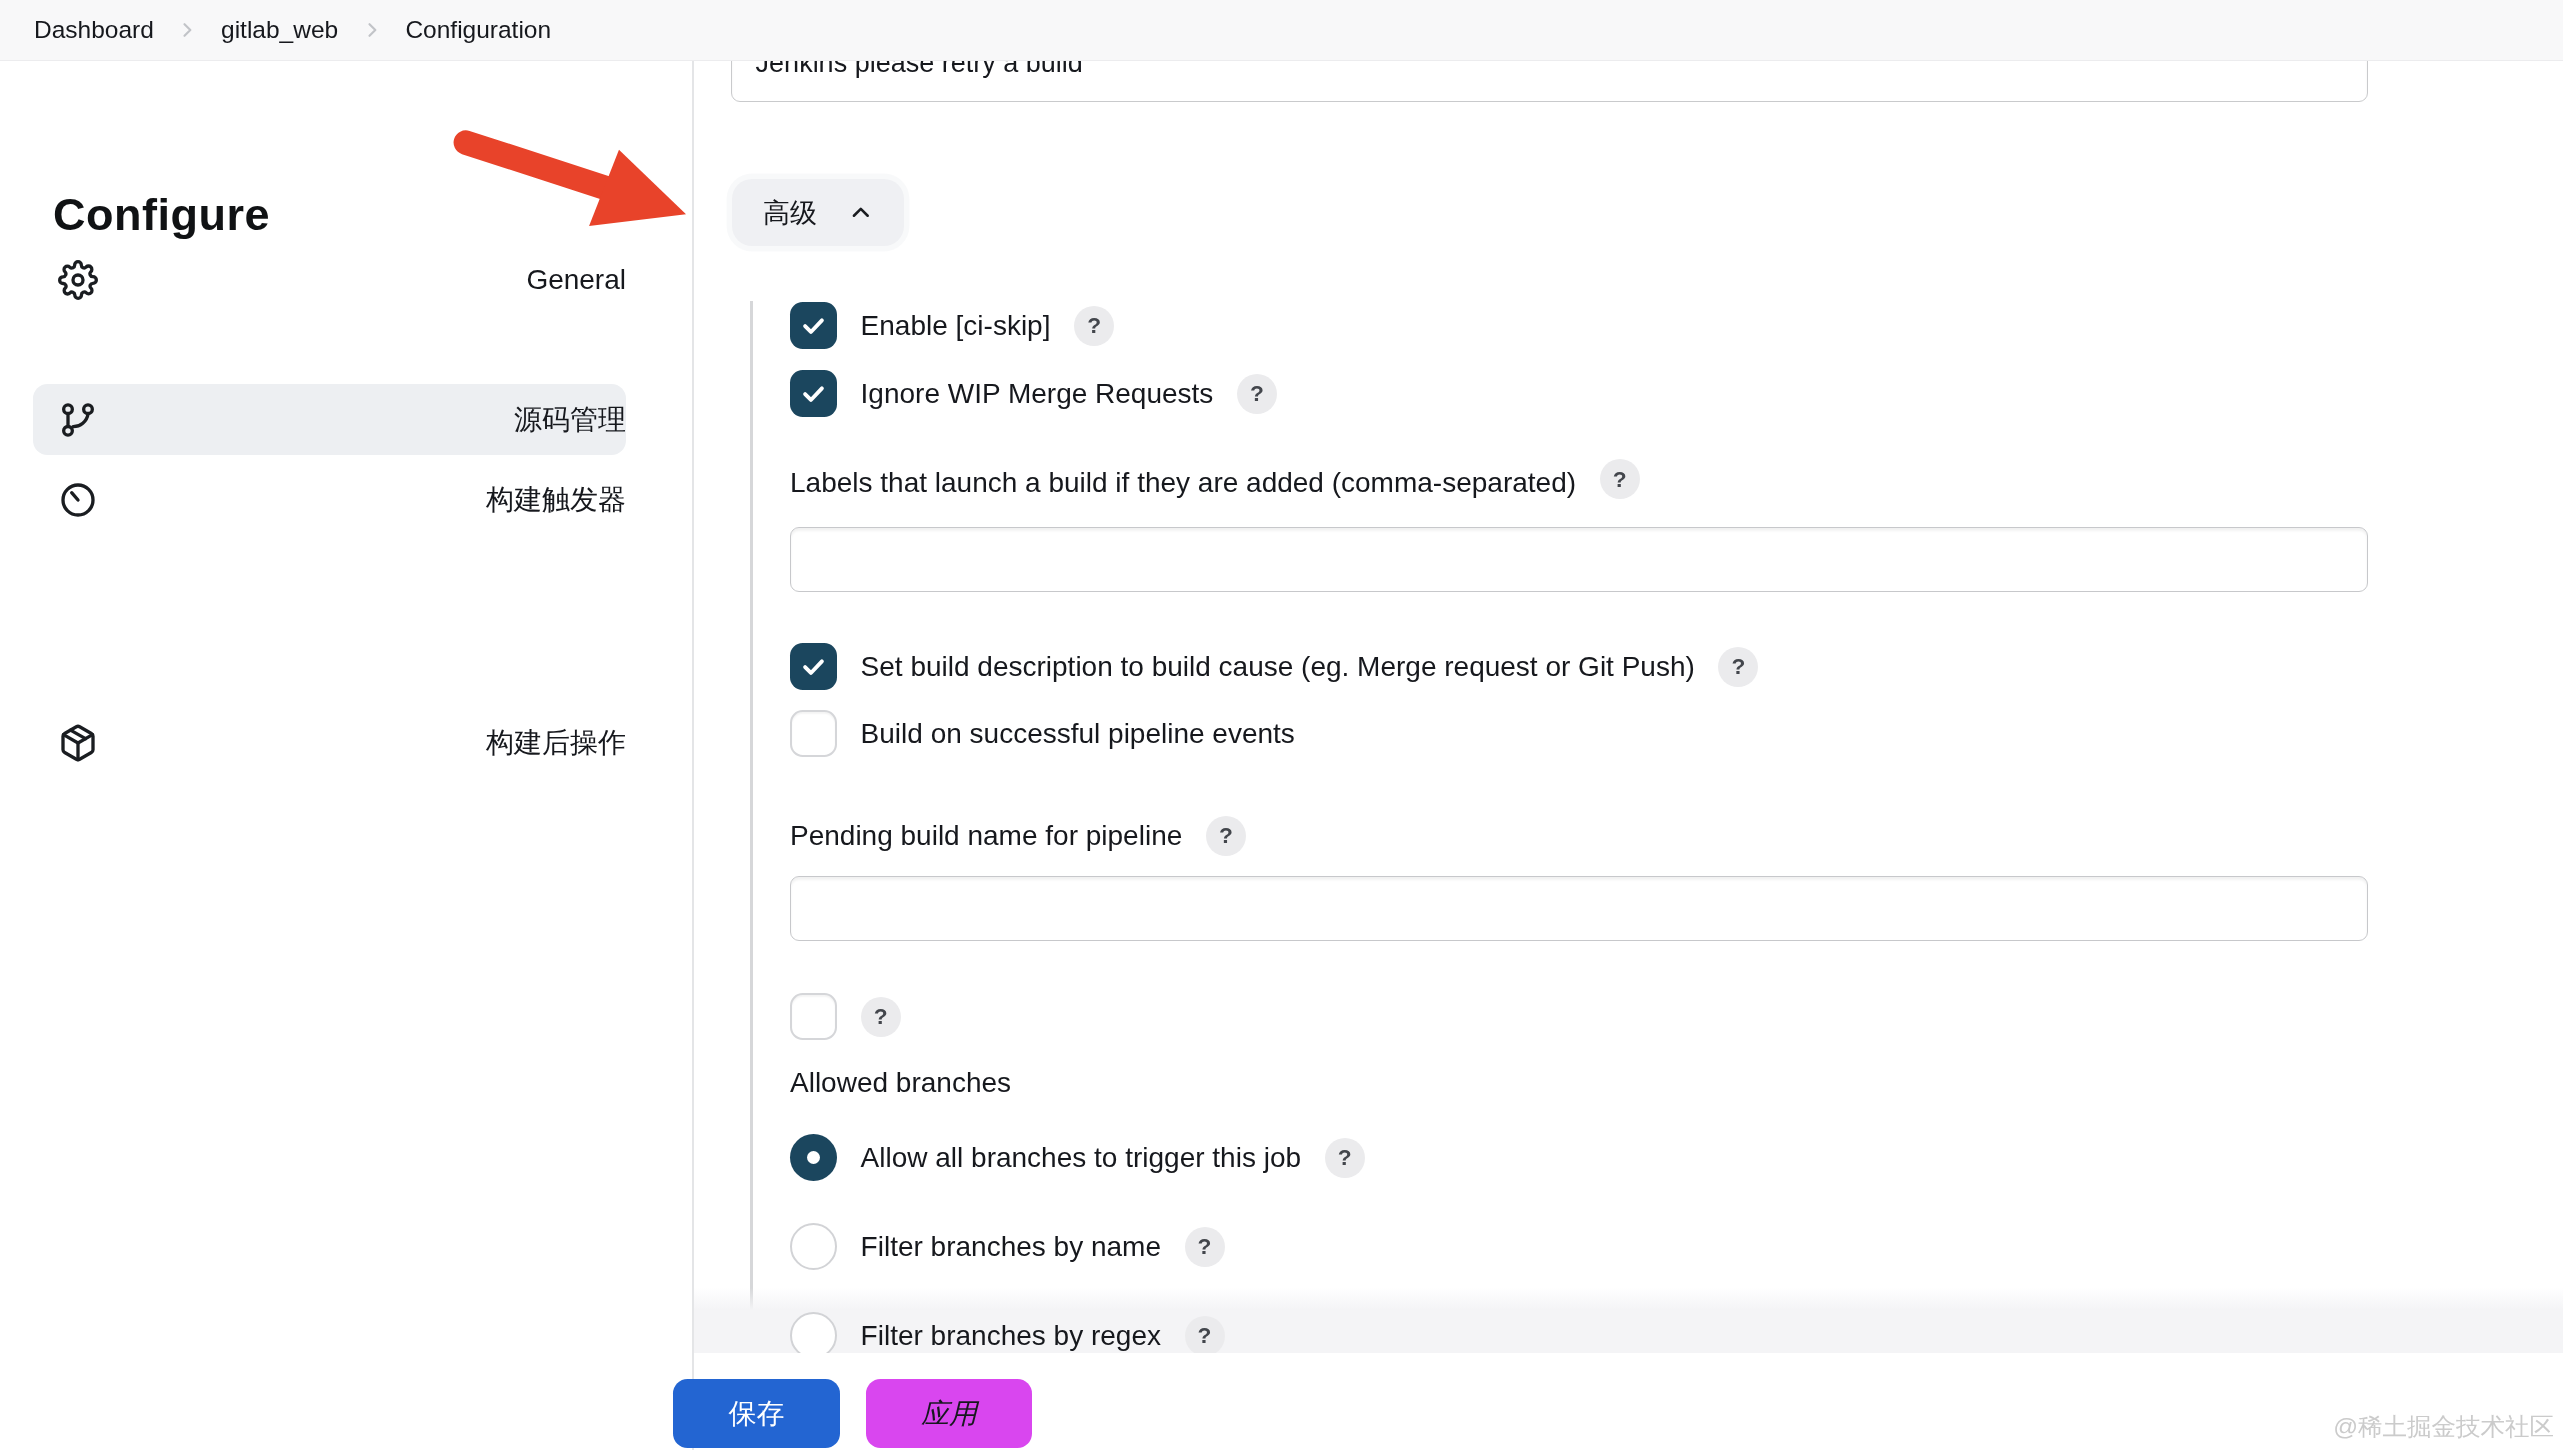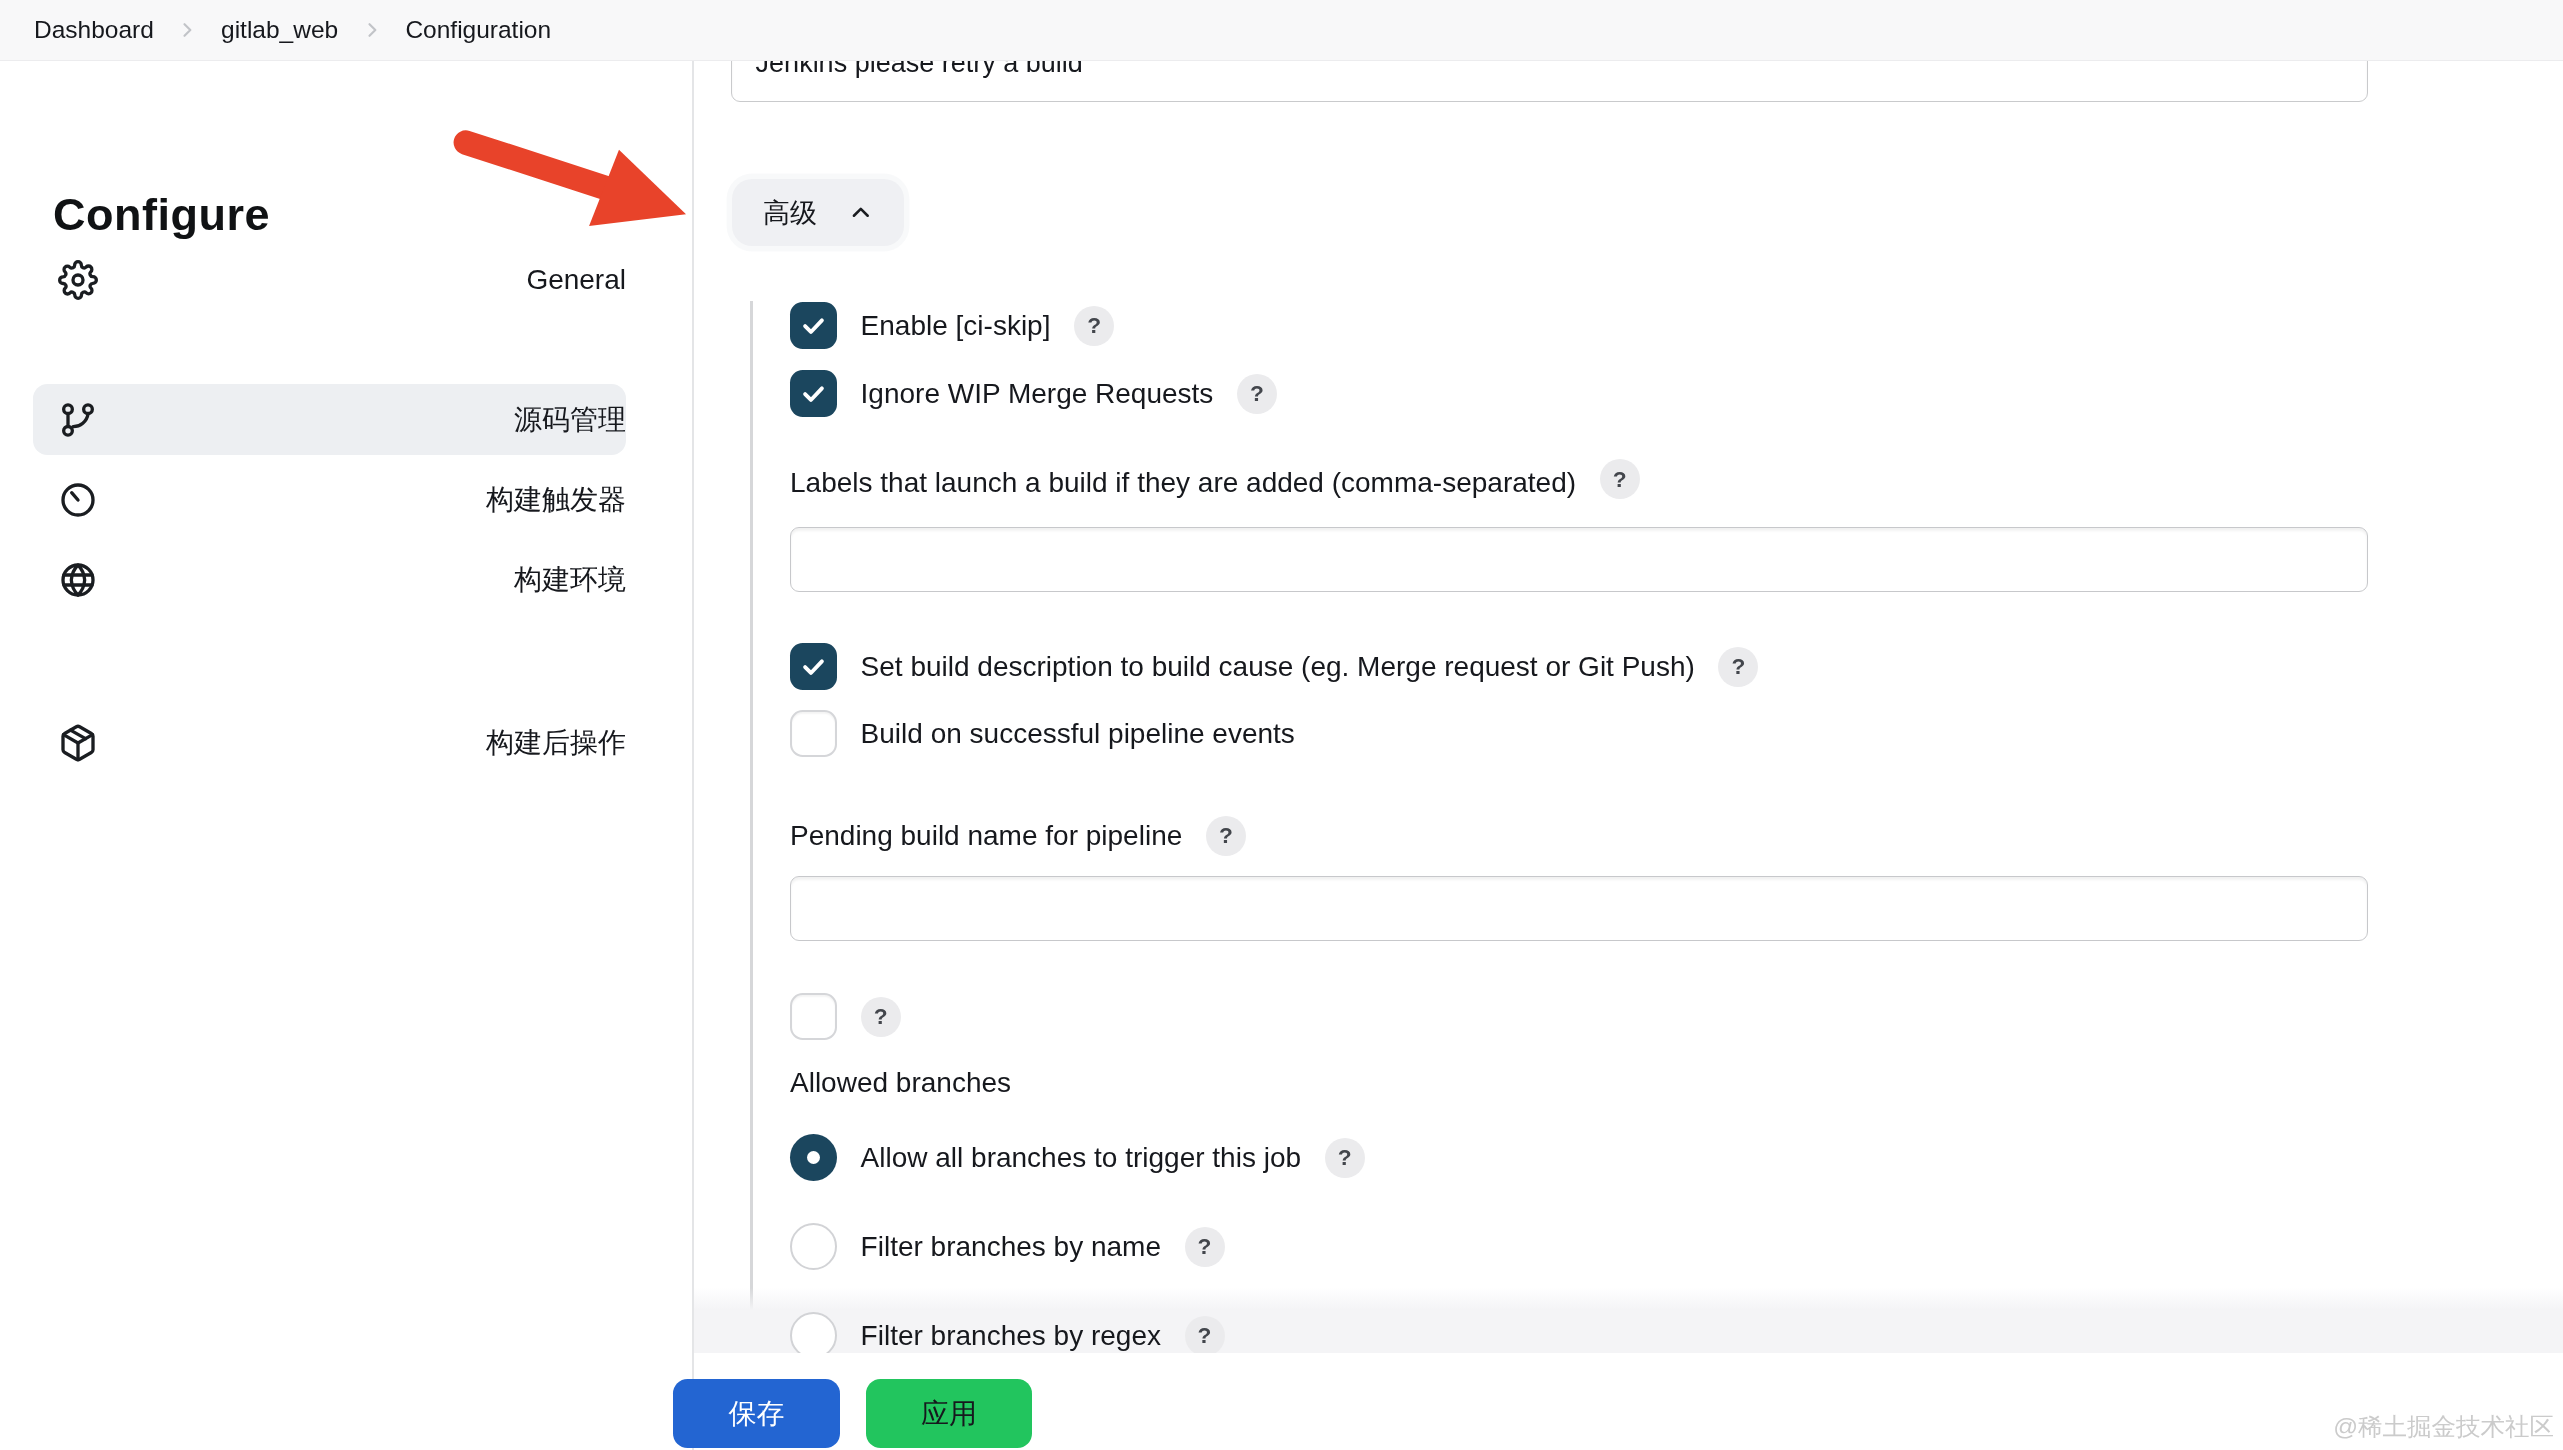--- a/index.html
+++ b/index.html
@@ -66,21 +66,21 @@
               font-family:"Liberation Sans","DejaVu Sans",sans-serif;color:#16181d;outline:none;}
 
   
   .footer-band{position:absolute;left:694px;top:1288px;width:1869px;height:65px;z-index:1;
                background:linear-gradient(to bottom,rgba(244,244,246,0) 0%,#f4f4f6 34%,#f4f4f6 100%);}
   .footer-white{position:absolute;left:694px;top:1353px;width:1869px;height:97px;background:#ffffff;z-index:3;}
   .btn{position:absolute;top:1379px;height:69px;border-radius:14.5px;display:flex;align-items:center;
        justify-content:center;font-size:28px;z-index:4;cursor:pointer;border:none;
        font-family:"Liberation Sans","DejaVu Sans",sans-serif;}
   .btn-save{left:673px;width:167px;background:#2365d2;color:#ffffff;}
-  .btn-apply{left:866px;width:166px;background:#22c55e;color:#16181d;}
+  .btn-apply{left:866px;width:166px;background:#d946ef;color:#16181d;font-style:italic;}
 
   .watermark{position:absolute;right:9px;top:1410px;font-size:24.5px;color:#cbcbcb;z-index:4;}
 </style>
 </head>
 <body>
 
 <div id="app">
 
   <div class="topbar">
     <div class="crumbs">
@@ -125,31 +125,20 @@
             <line x1="6" y1="9" x2="6" y2="15"></line>
             <circle cx="6" cy="5.5" r="2.6"></circle>
             <circle cx="18" cy="5.5" r="2.6"></circle>
             <circle cx="6" cy="18.5" r="2.6"></circle>
             <path d="M18 8.5a 9 9 0 0 1-9 7.5"></path>
           </svg>
       </span>
       <span class="nav-label">源码管理</span>
     </div>
 
-    <div class="nav-item" style="top:484px;">
-      <span class="nav-icon">
-        <svg viewBox="0 0 24 24">
-            <circle cx="12" cy="12" r="9"></circle>
-            <line x1="3.6" y1="9" x2="20.4" y2="9"></line>
-            <line x1="3.6" y1="15" x2="20.4" y2="15"></line>
-            <path d="M12 3a14 14 0 0 1 4 9 14 14 0 0 1-4 9 14 14 0 0 1-4-9 14 14 0 0 1 4-9z"></path>
-          </svg>
-      </span>
-      <span class="nav-label">构建环境</span>
-    </div>
 
 
     <div class="nav-item" style="top:647px;">
       <span class="nav-icon">
         <svg viewBox="0 0 24 24">
             <path d="M21 16V8a2 2 0 0 0-1-1.73l-7-4a2 2 0 0 0-2 0l-7 4A2 2 0 0 0 3 8v8a2 2 0 0 0 1 1.73l7 4a2 2 0 0 0 2 0l7-4A2 2 0 0 0 21 16z"></path>
             <polyline points="3.3 7 12 12 20.7 7"></polyline>
             <line x1="12" y1="22" x2="12" y2="12"></line>
             <line x1="7.5" y1="4.3" x2="16.5" y2="9.4"></line>
           </svg>

